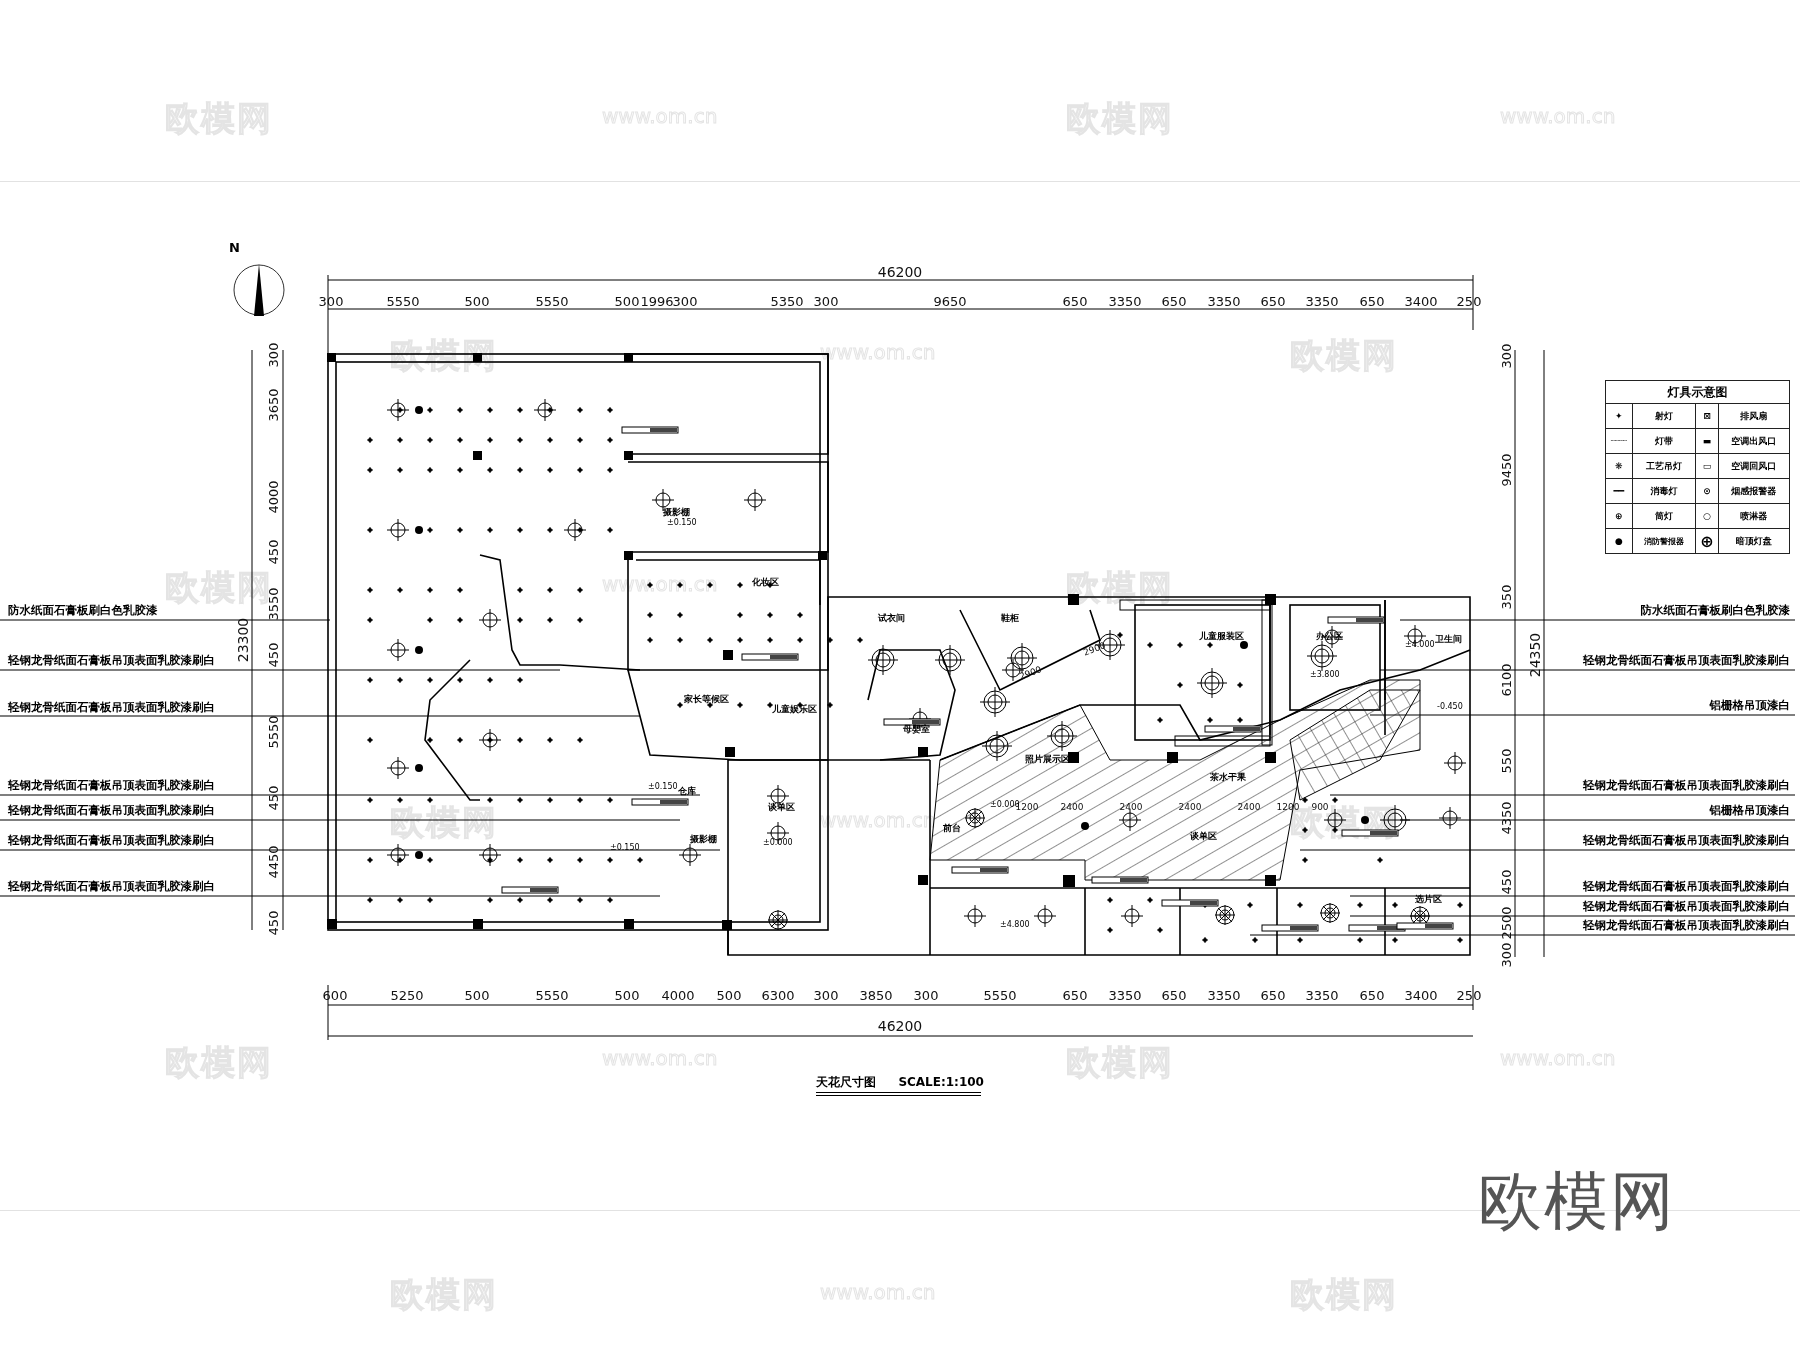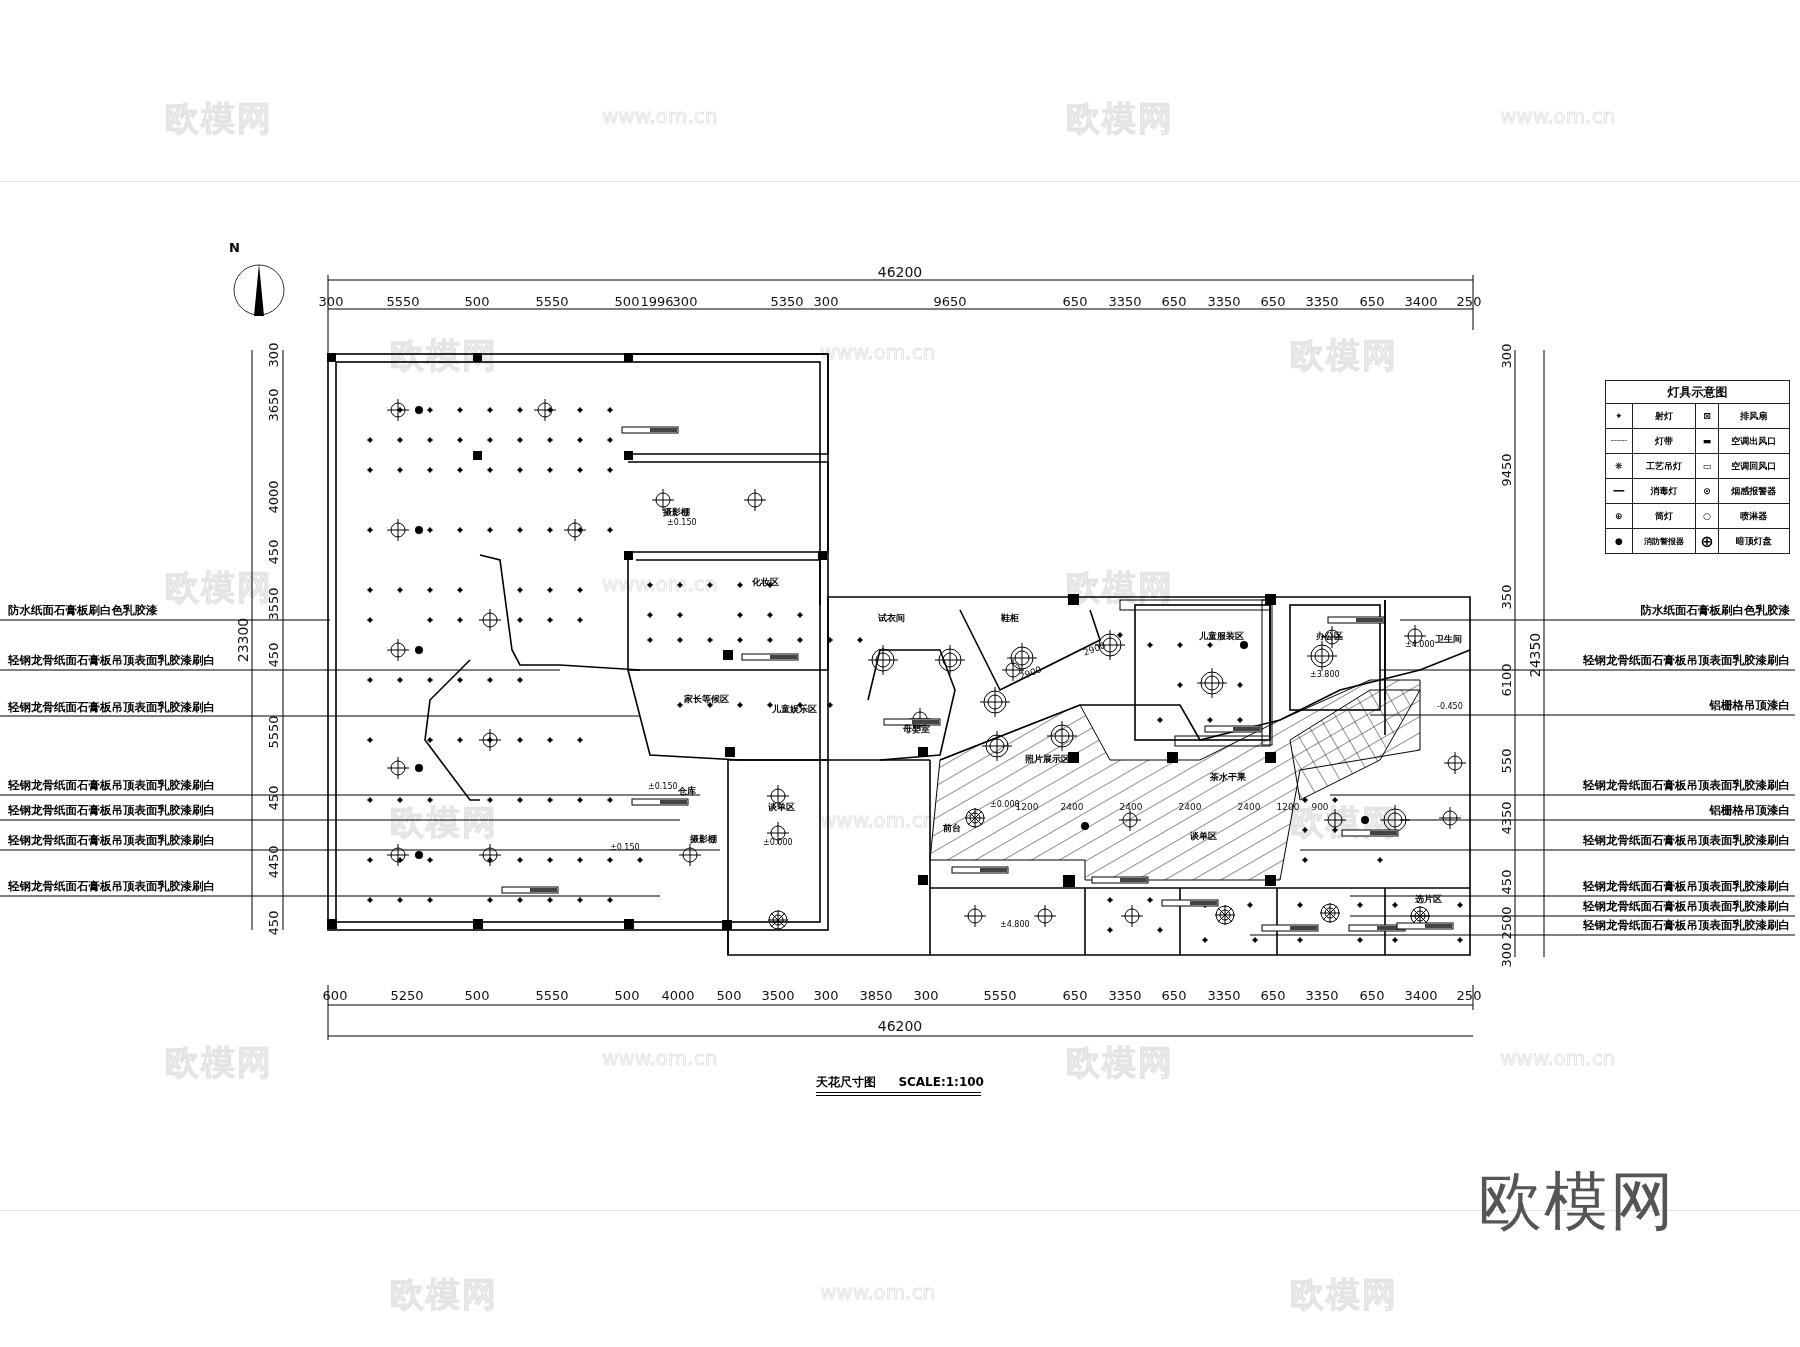--- a/index.html
+++ b/index.html
@@ -445,21 +445,21 @@
 <div class="dim" style="left:1421px;top:294px">3400</div>
 <div class="dim" style="left:1469px;top:294px">250</div>
 
 <div class="dim" style="left:335px;top:988px">600</div>
 <div class="dim" style="left:407px;top:988px">5250</div>
 <div class="dim" style="left:477px;top:988px">500</div>
 <div class="dim" style="left:552px;top:988px">5550</div>
 <div class="dim" style="left:627px;top:988px">500</div>
 <div class="dim" style="left:678px;top:988px">4000</div>
 <div class="dim" style="left:729px;top:988px">500</div>
-<div class="dim" style="left:778px;top:988px">3500</div>
+<div class="dim" style="left:778px;top:988px">6300</div>
 <div class="dim" style="left:826px;top:988px">300</div>
 <div class="dim" style="left:876px;top:988px">3850</div>
 <div class="dim" style="left:926px;top:988px">300</div>
 <div class="dim" style="left:1000px;top:988px">5550</div>
 <div class="dim" style="left:1075px;top:988px">650</div>
 <div class="dim" style="left:1125px;top:988px">3350</div>
 <div class="dim" style="left:1174px;top:988px">650</div>
 <div class="dim" style="left:1224px;top:988px">3350</div>
 <div class="dim" style="left:1273px;top:988px">650</div>
 <div class="dim" style="left:1322px;top:988px">3350</div>

